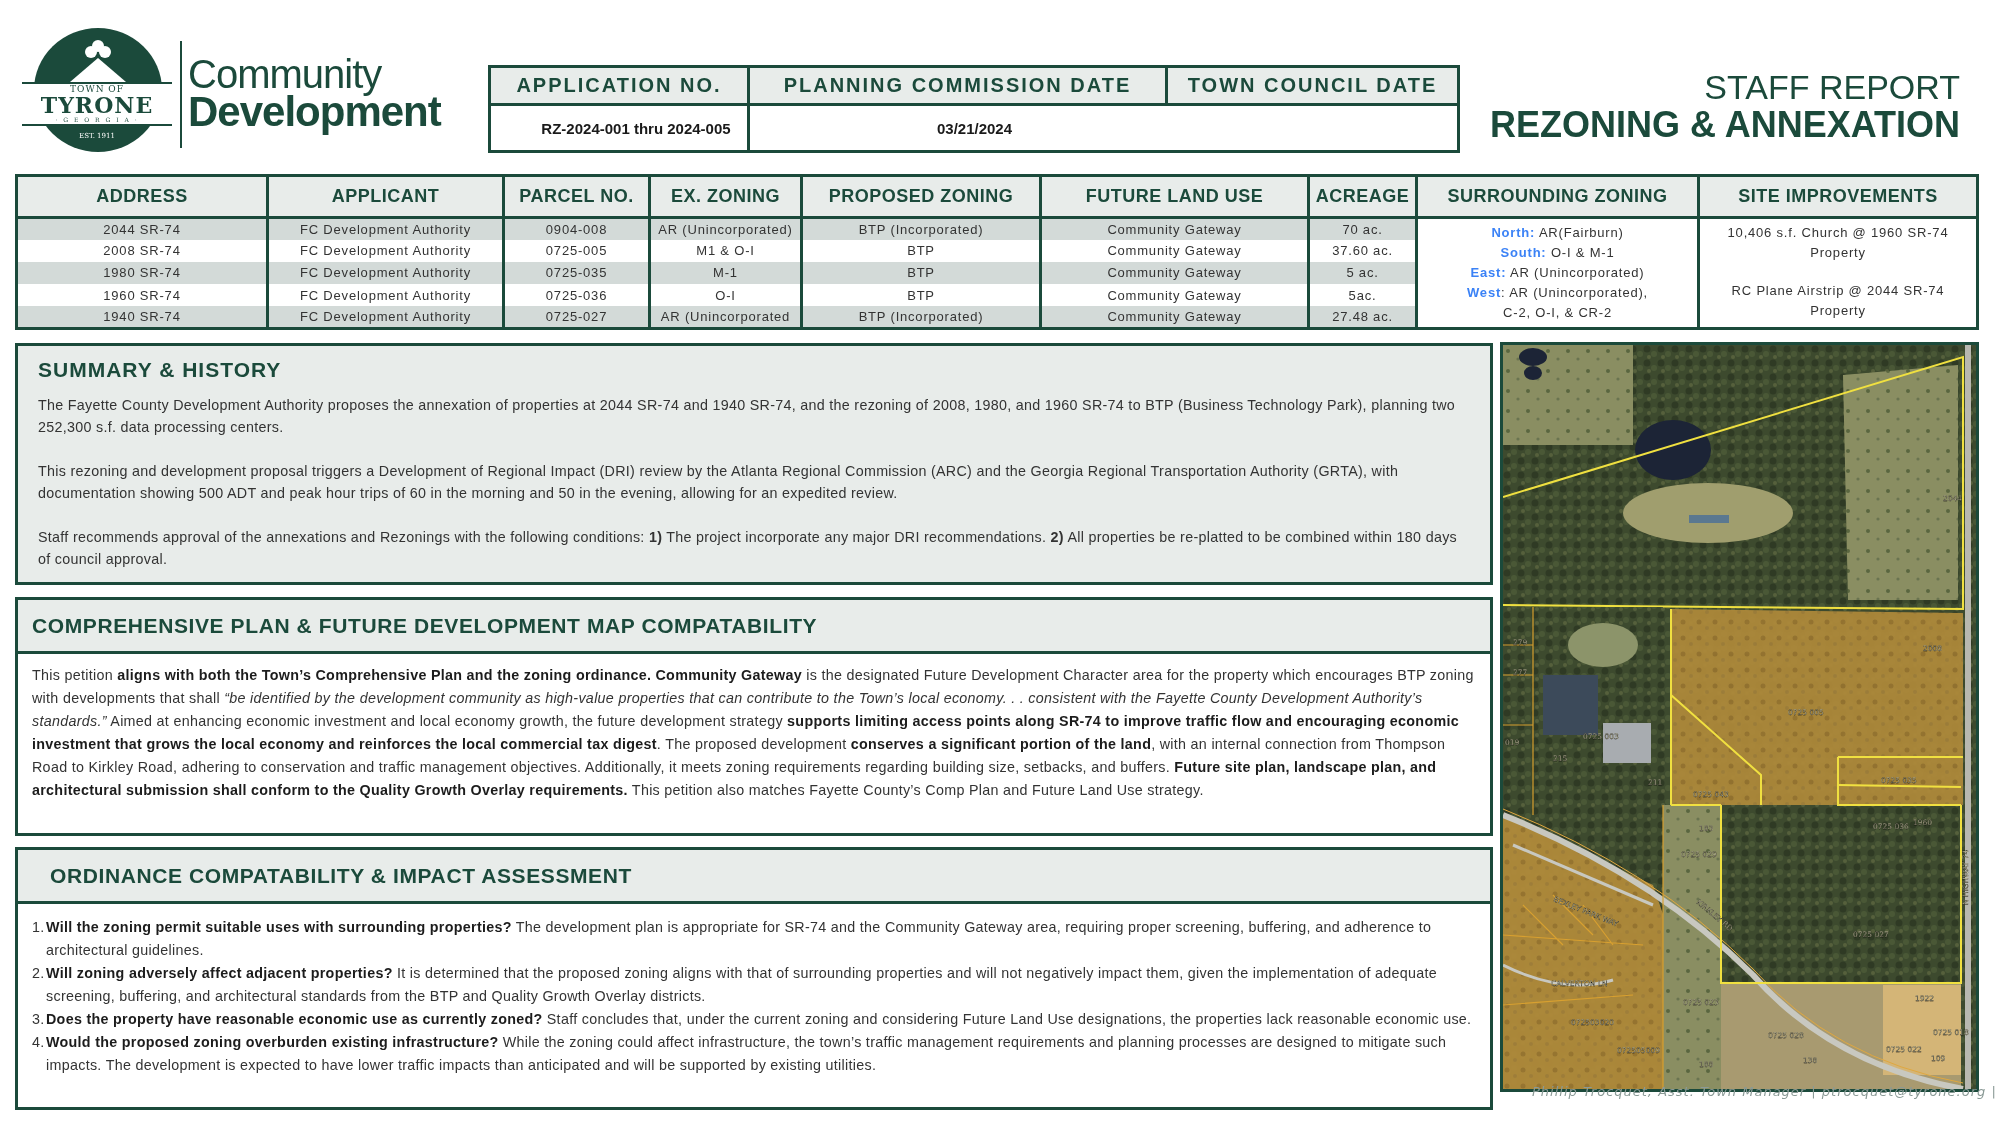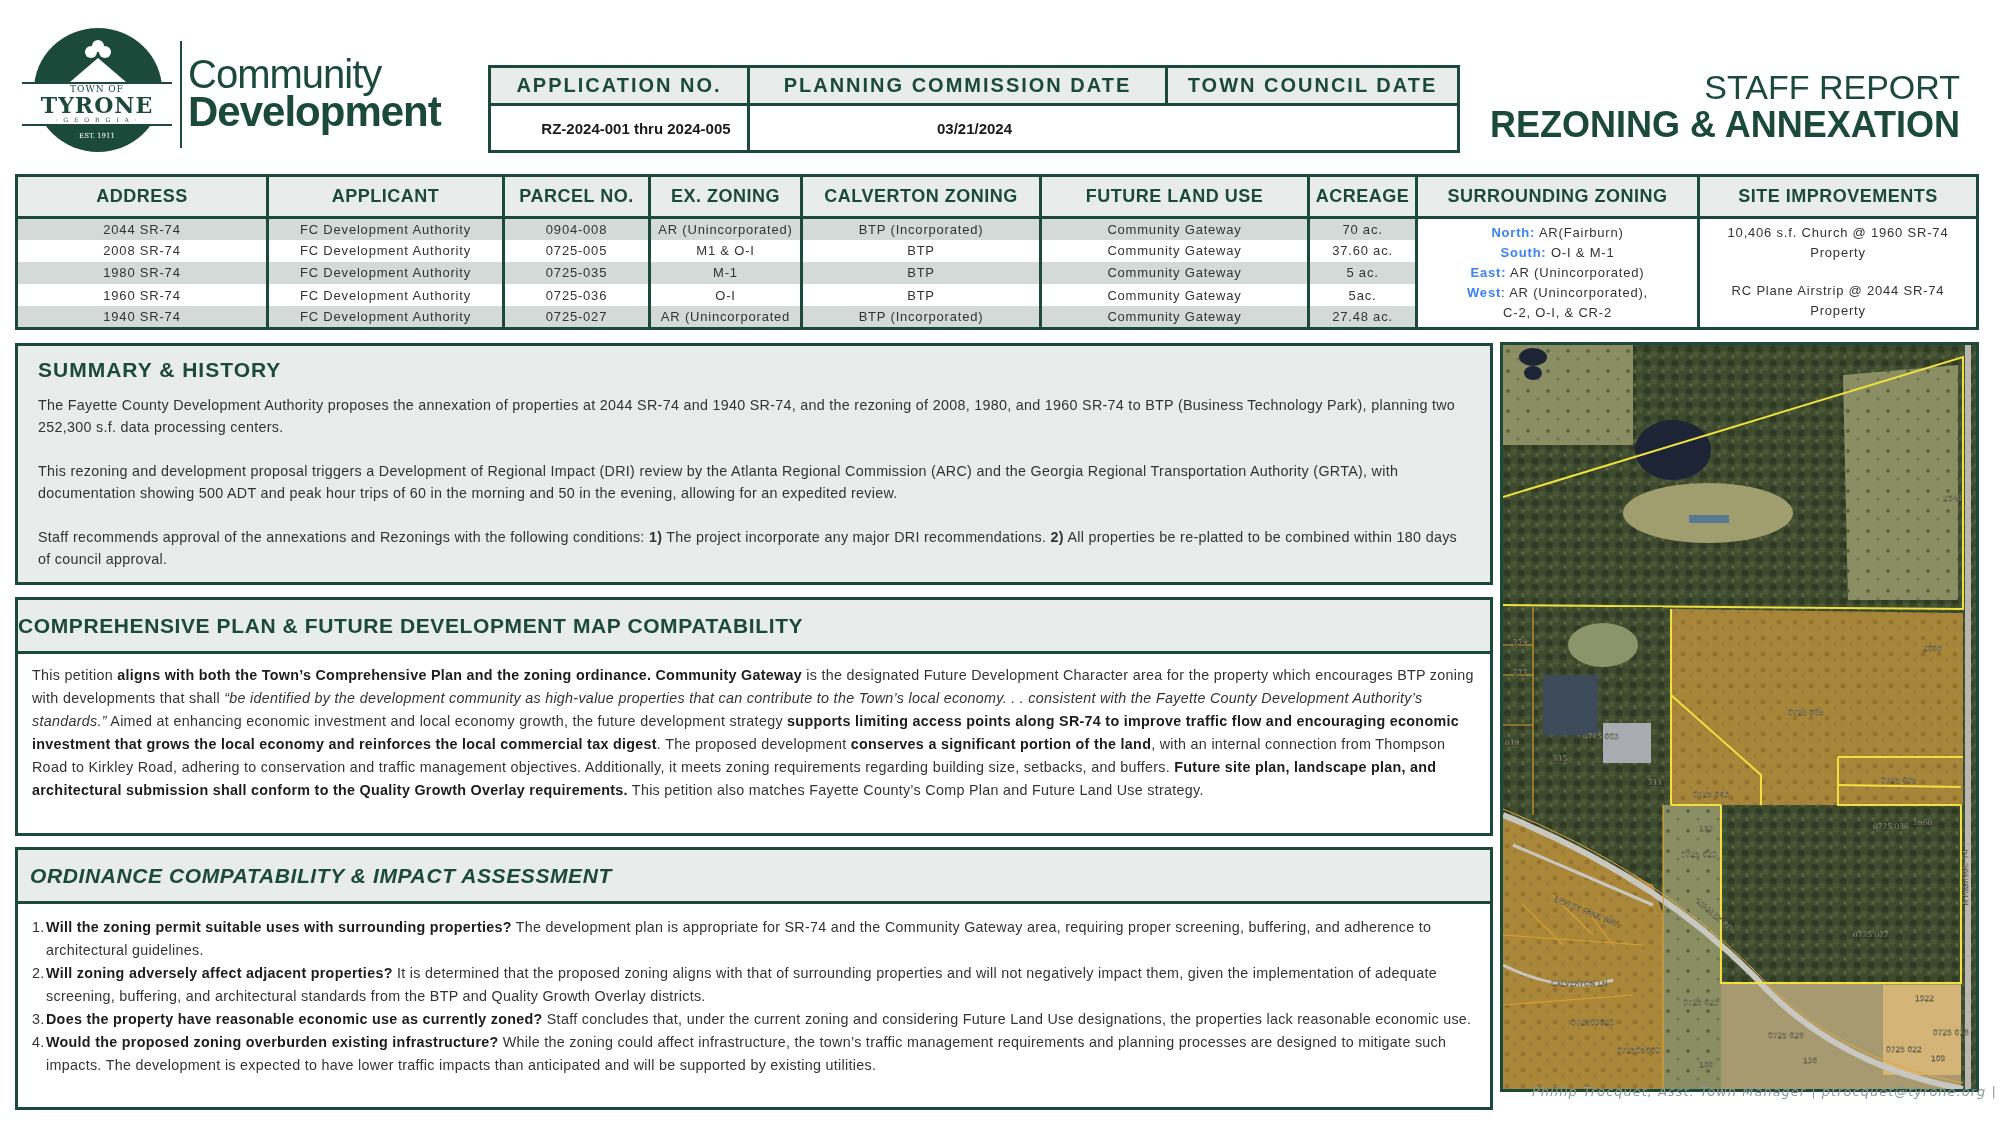--- a/index.html
+++ b/index.html
@@ -46,23 +46,23 @@
   .prop-table td.merged b { color: #3b82f6; }
 
   
   .section { position: absolute; left: 15px; width: 1478px; border: 3px solid var(--green); font-family: "Liberation Sans", sans-serif; }
   .sec-summary { top: 343px; height: 242px; background: var(--panel); padding: 12px 20px; }
   .sec-summary h2 { font-size: 21px; color: var(--green); letter-spacing: 1px; margin-bottom: 12px; }
   .sec-summary p { font-size: 14.3px; line-height: 22px; color: #333; letter-spacing: 0.3px; margin-bottom: 22px; }
 
   .sec-comp { top: 597px; height: 239px; background: #fff; }
   .sec-ord { top: 847px; height: 263px; background: #fff; }
-  .sec-head { height: 54px; background: var(--panel); border-bottom: 3px solid var(--green); display: flex; align-items: center; }
+  .sec-head { height: 54px; background: var(--panel); border-bottom: 3px solid var(--green); display: flex; align-items: center; padding-left: 14px; }
   .sec-head h2 { font-size: 21px; color: var(--green); letter-spacing: 0.6px; }
-  .sec-ord .sec-head { padding-left: 12px; font-style: italic; }
+  .sec-ord .sec-head { padding-left: 32px; }
   .sec-body { padding: 10px 14px; font-size: 14.3px; line-height: 23px; color: #333; letter-spacing: 0.3px; }
   .sec-body b { color: #1c1c1c; }
   .sec-ord .sec-body { padding: 12px 14px; }
   .sec-ord ol { list-style: none; }
   .sec-ord li { position: relative; padding-left: 14px; }
   .sec-ord li .num { position: absolute; left: 0; top: 0; }
 
   
   .map { position: absolute; left: 1500px; top: 342px; width: 479px; height: 750px; border: 3px solid var(--green); overflow: hidden; background: #4a5a3a; }
   .map svg { display: block; }
@@ -115,21 +115,21 @@
       <col style="width:108px">
       <col style="width:282px">
       <col>
   </colgroup>
   <thead>
     <tr>
       <th>ADDRESS</th>
       <th>APPLICANT</th>
       <th>PARCEL NO.</th>
       <th>EX. ZONING</th>
-      <th>CALVERTON ZONING</th>
+      <th>PROPOSED ZONING</th>
       <th>FUTURE LAND USE</th>
       <th>ACREAGE</th>
       <th>SURROUNDING ZONING</th>
       <th>SITE IMPROVEMENTS</th>
     </tr>
   </thead>
   <tbody>
     <tr class="odd">
       <td class="stripe">2044 SR-74</td>
       <td class="stripe">FC Development Authority</td>

